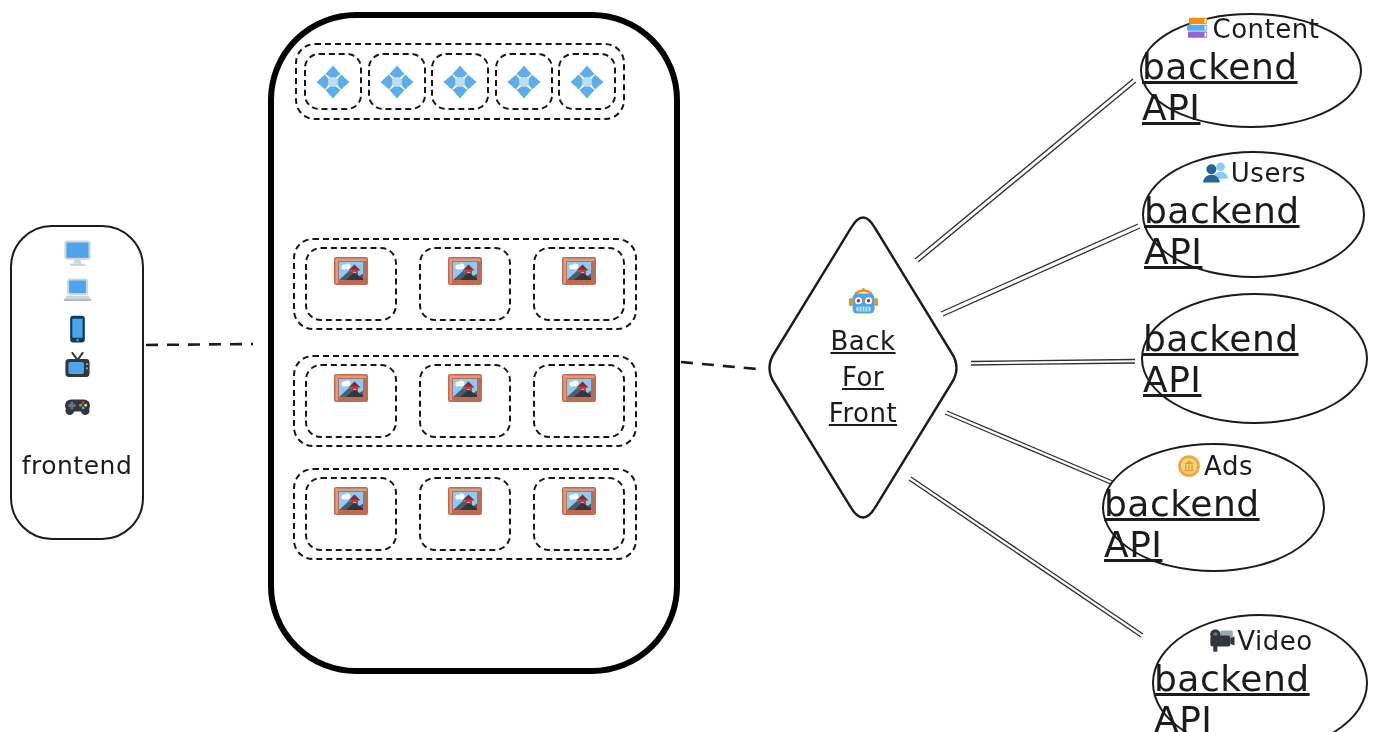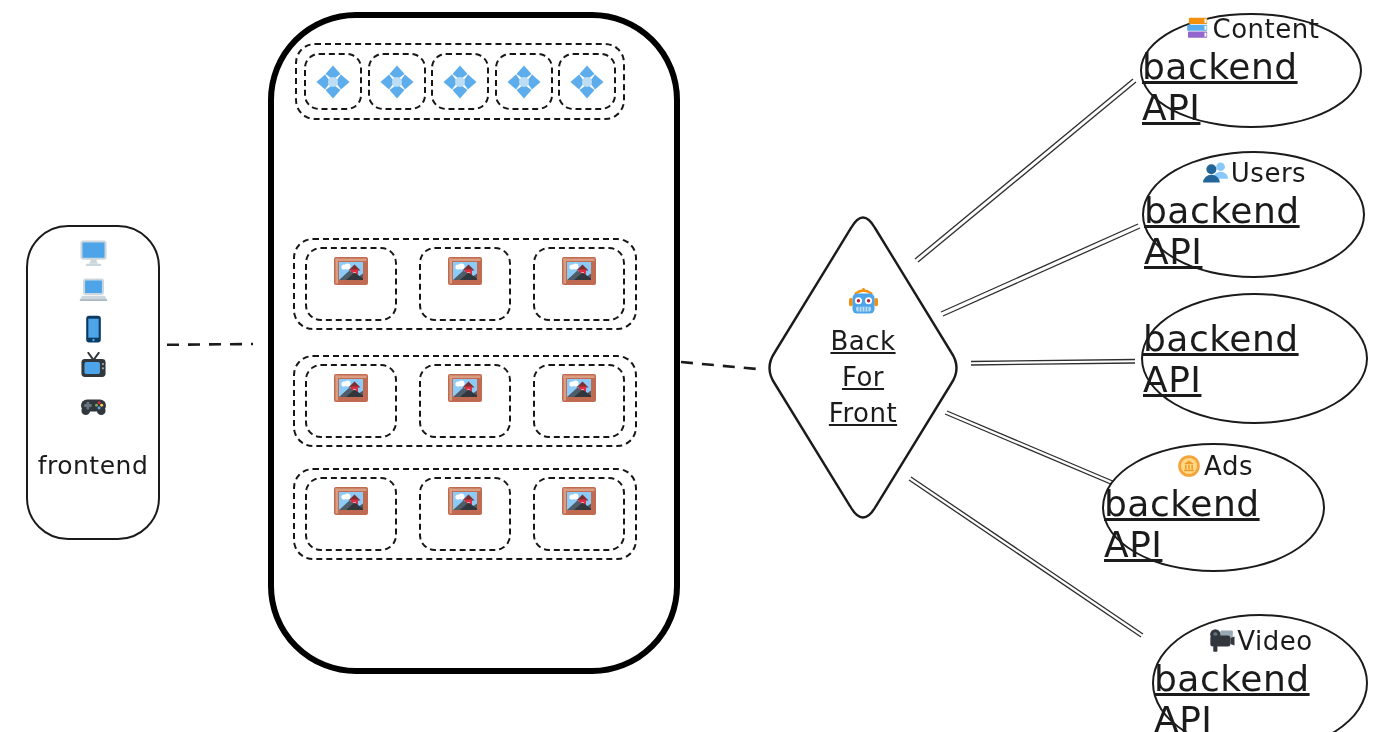--- a/index.html
+++ b/index.html
@@ -3,21 +3,21 @@
 <meta charset="utf-8">
 <style>
   html,body{margin:0;padding:0;background:#fff;}
   .canvas{position:relative;width:1375px;height:732px;background:#fff;overflow:hidden;
           font-family:"DejaVu Sans",sans-serif;color:#1b1b1b;}
   .overlay{position:absolute;left:0;top:0;width:1375px;height:732px;}
 
   
   .frontend-box{position:absolute;left:10px;top:225px;width:134px;height:315px;
     border:2.5px solid #1b1b1b;border-radius:42px;box-sizing:border-box;
-    display:flex;flex-direction:column;align-items:center;padding-top:11px;background:#fff;margin-left:16px;}
+    display:flex;flex-direction:column;align-items:center;padding-top:11px;background:#fff;}
   .device-stack{display:flex;flex-direction:column;align-items:center;gap:7px;}
   .device-stack svg{width:31px;height:31px;display:block;}
   .frontend-label{margin-top:26px;font-size:25px;line-height:1.5;text-align:center;letter-spacing:.5px;}
 
   
   .phone{position:absolute;left:268px;top:12px;width:412px;height:662px;
     border:6px solid #000;border-radius:88px;box-sizing:border-box;background:#fff;}
   .dashed-row{position:absolute;border:2.5px dashed #161616;border-radius:20px;box-sizing:border-box;
     display:flex;align-items:center;justify-content:space-between;}
   .services-row{left:21px;top:25px;width:330px;height:77px;padding:0 7px;}

